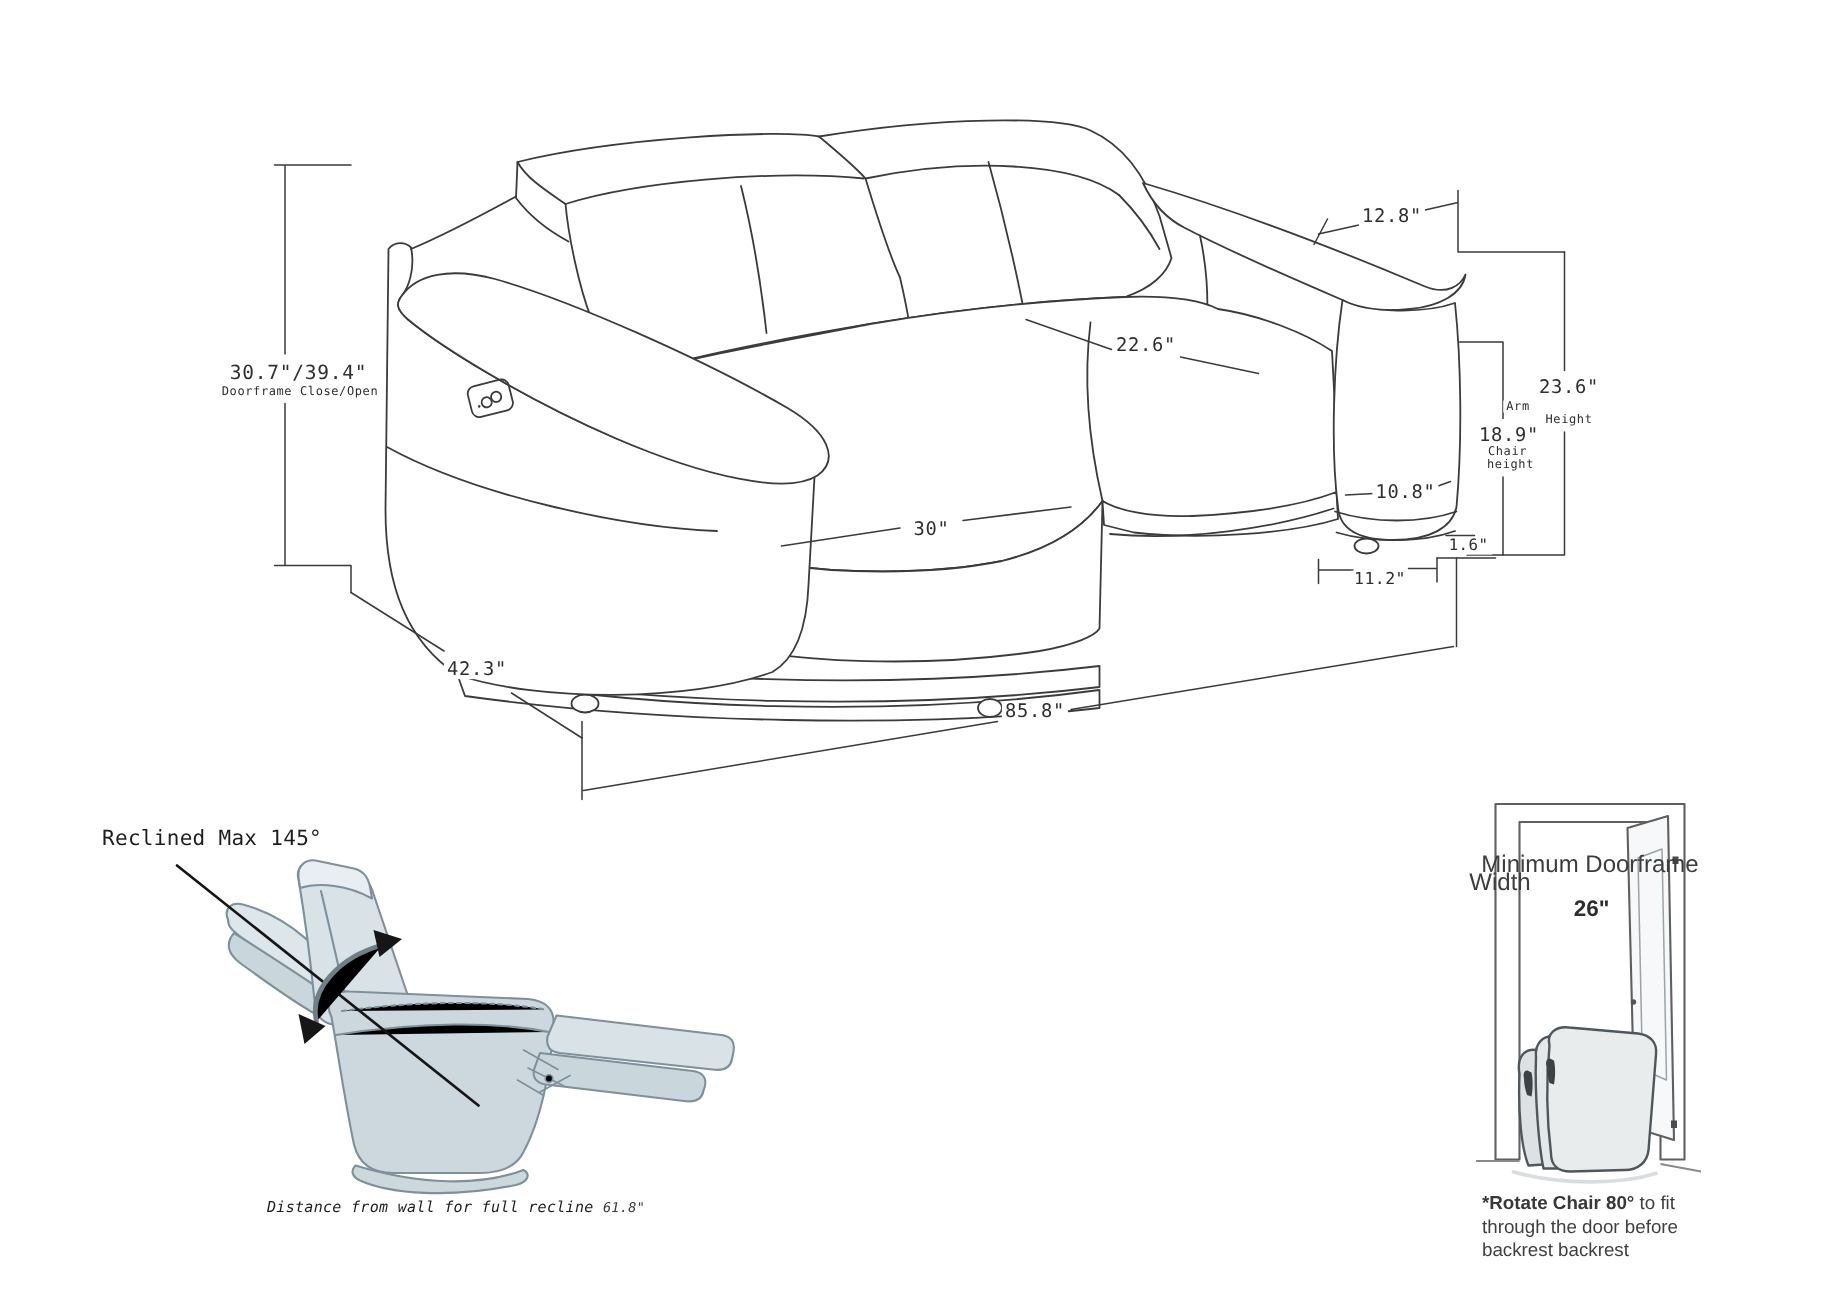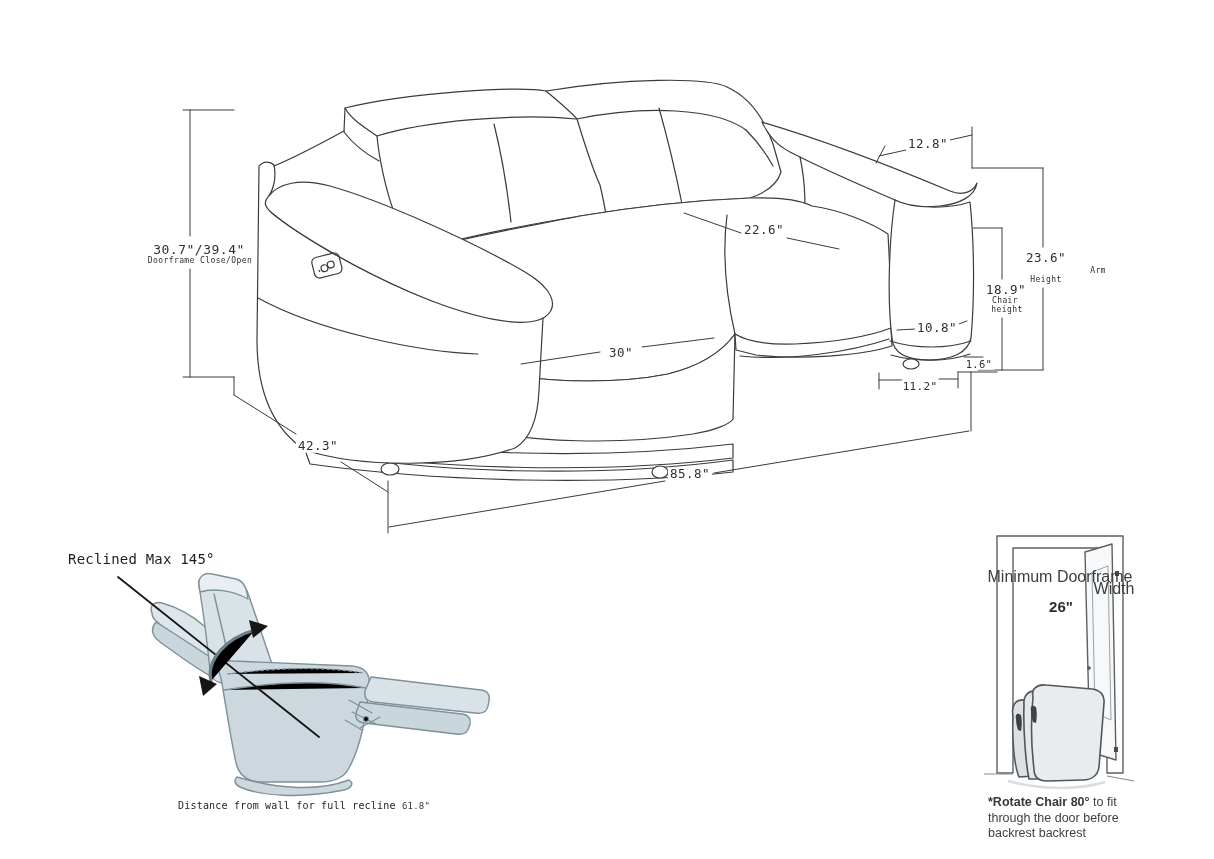--- a/index.html
+++ b/index.html
@@ -7,21 +7,21 @@
           font-family:"DejaVu Sans Mono",monospace;color:#2f2f2f;}
   .art{position:absolute;left:0;top:0;}
   .t{position:absolute;transform:translate(-50%,-50%);white-space:nowrap;line-height:1;
      background:#fff;padding:0 2px;}
   .tl{position:absolute;white-space:nowrap;line-height:1;}
   .v{font-size:12.5px;letter-spacing:.5px;}
   .vbig{font-size:13px;letter-spacing:.5px;}
   .s{font-size:8px;letter-spacing:.4px;}
   .m{font-size:11px;letter-spacing:.3px;}
   .cad{font-size:14px;letter-spacing:.2px;color:#1d1d1d;}
-  .caption{font-size:10px;letter-spacing:.2px;color:#1d1d1d;}
+  .caption{font-size:10px;letter-spacing:.2px;color:#1d1d1d;font-style:italic;}
   .caption .val{font-size:9px;color:#3a3a3a;}
   .door-t{font-family:"Liberation Sans",sans-serif;color:#3d3d3d;font-size:16px;}
   .door-big{font-family:"Liberation Sans",sans-serif;color:#2e2e2e;font-size:15px;font-weight:bold;}
   .note{position:absolute;font-family:"Liberation Sans",sans-serif;color:#3f3f3f;
         font-size:12.5px;line-height:15.5px;white-space:normal;}
   .note b{font-weight:bold;color:#383838;}
 </style>
 </head>
 <body>
 
@@ -199,21 +199,21 @@
 </svg>
 
 <div class="t vbig" style="left:199px;top:249px">30.7"/39.4"</div>
 <div class="t s" style="left:200px;top:261px">Doorframe Close/Open</div>
 
 <div class="t v" style="left:928px;top:144px">12.8"</div>
 
 <div class="t v" style="left:764px;top:230px">22.6"</div>
 
 <div class="t v" style="left:1046px;top:258px">23.6"</div>
-<div class="t s" style="left:1098px;top:271px">Arm</div>
+<div class="t s" style="left:1012px;top:271px">Arm</div>
 <div class="t s" style="left:1046px;top:280px">Height</div>
 
 <div class="t v" style="left:1006px;top:290px">18.9"</div>
 <div class="t s" style="left:1005px;top:301px">Chair</div>
 <div class="t s" style="left:1007px;top:310px">height</div>
 
 <div class="t v" style="left:937px;top:328px">10.8"</div>
 
 <div class="t v" style="left:621px;top:353px">30"</div>
 
@@ -226,20 +226,20 @@
 <div class="t v" style="left:690px;top:474px">85.8"</div>
 
 <div class="tl cad" style="left:68px;top:552px">Reclined Max 145°</div>
 
 <div class="tl caption" style="left:178px;top:801px">
   <span>Distance from wall for full recline</span>
   <span class="val">61.8"</span>
 </div>
 
 <div class="t door-t" style="left:1060px;top:577px;background:transparent">Minimum Doorframe</div>
-<div class="t door-t" style="left:1114px;top:589px;background:transparent">Width</div>
+<div class="t door-t" style="left:1000px;top:589px;background:transparent">Width</div>
 <div class="t door-big" style="left:1061px;top:606px;background:transparent">26"</div>
 
 <div class="note" style="left:988px;top:795px;width:138px">
   <b>*Rotate Chair 80°</b><span> to fit through the door before backrest backrest</span>
 </div>
 
 </div>
 
 </body></html>

